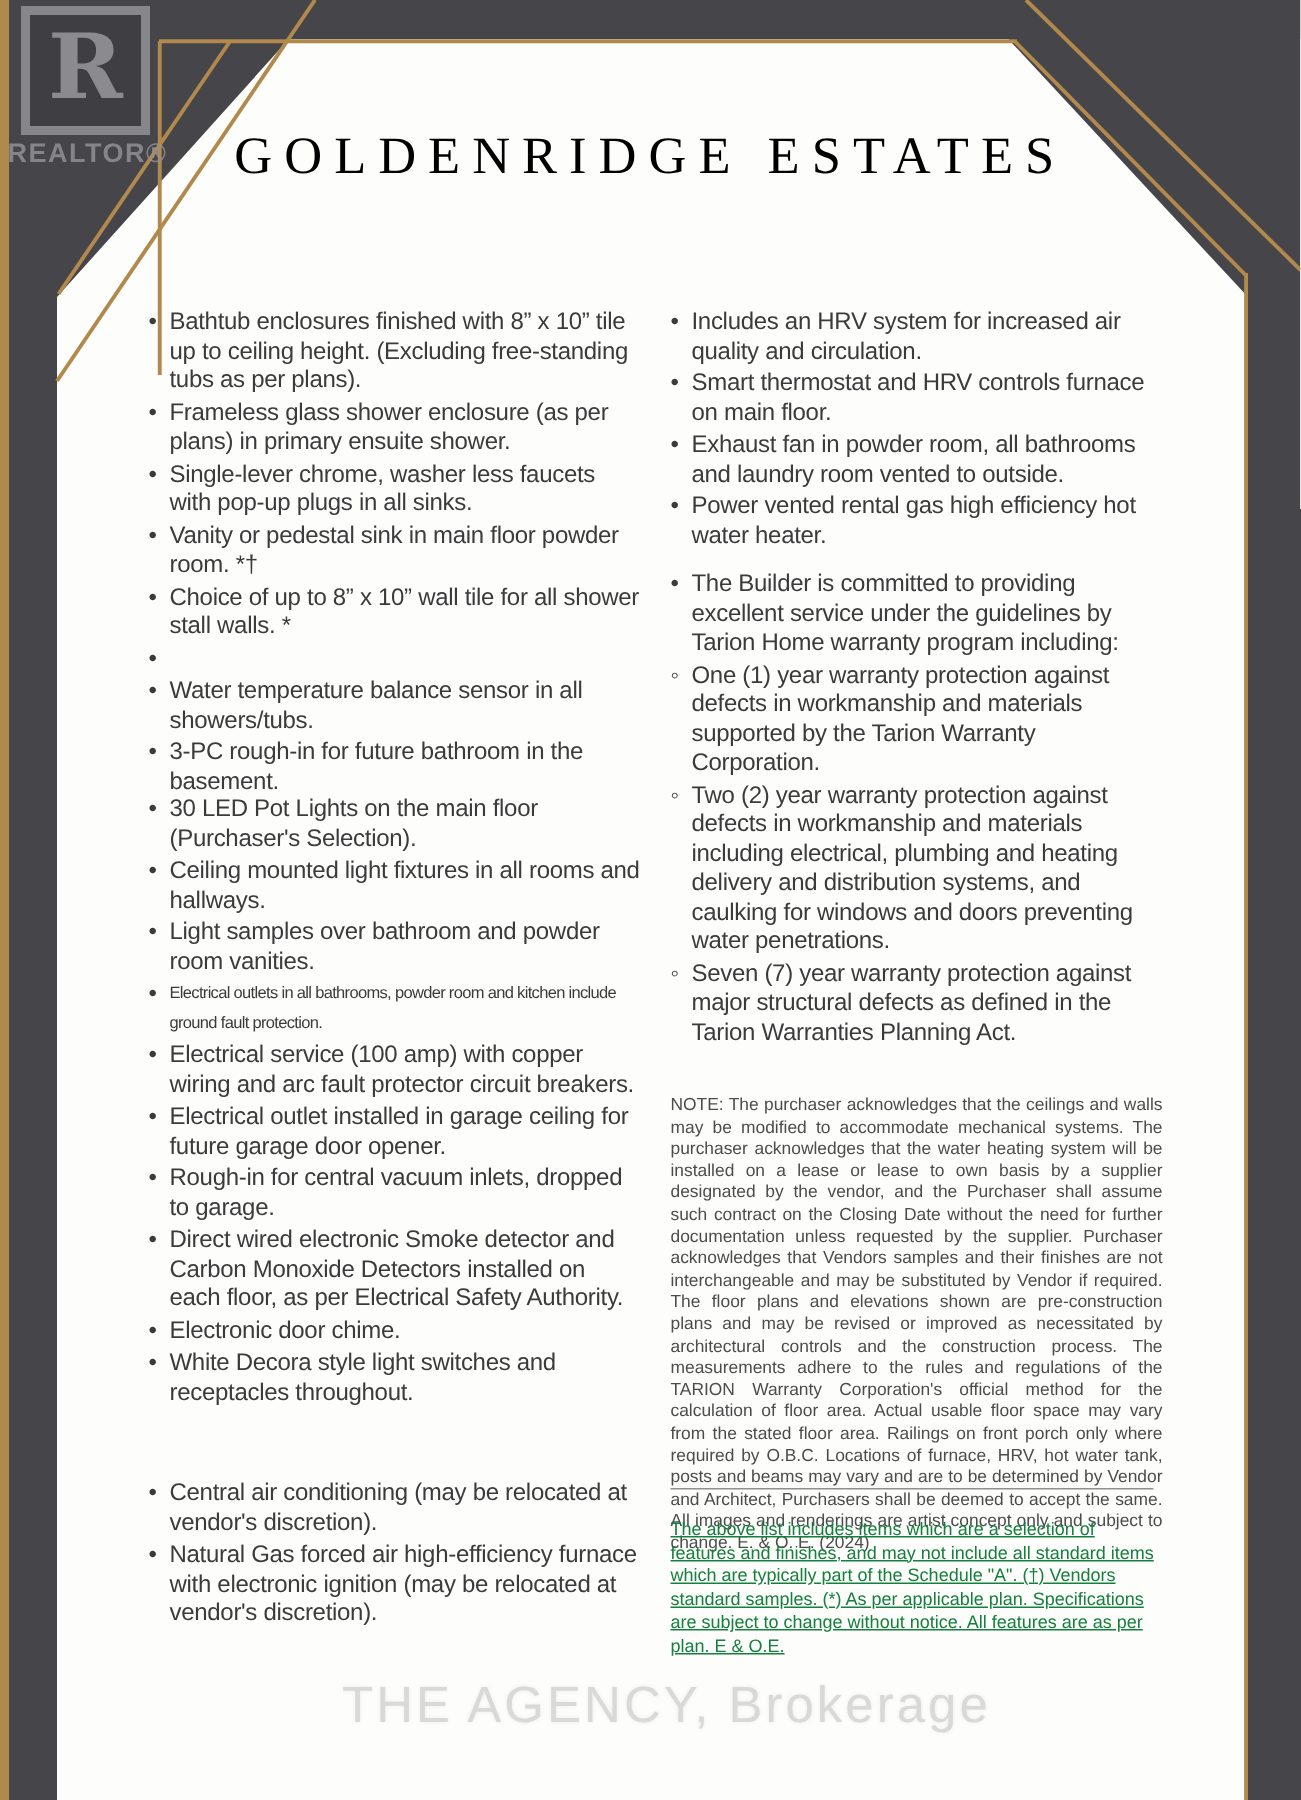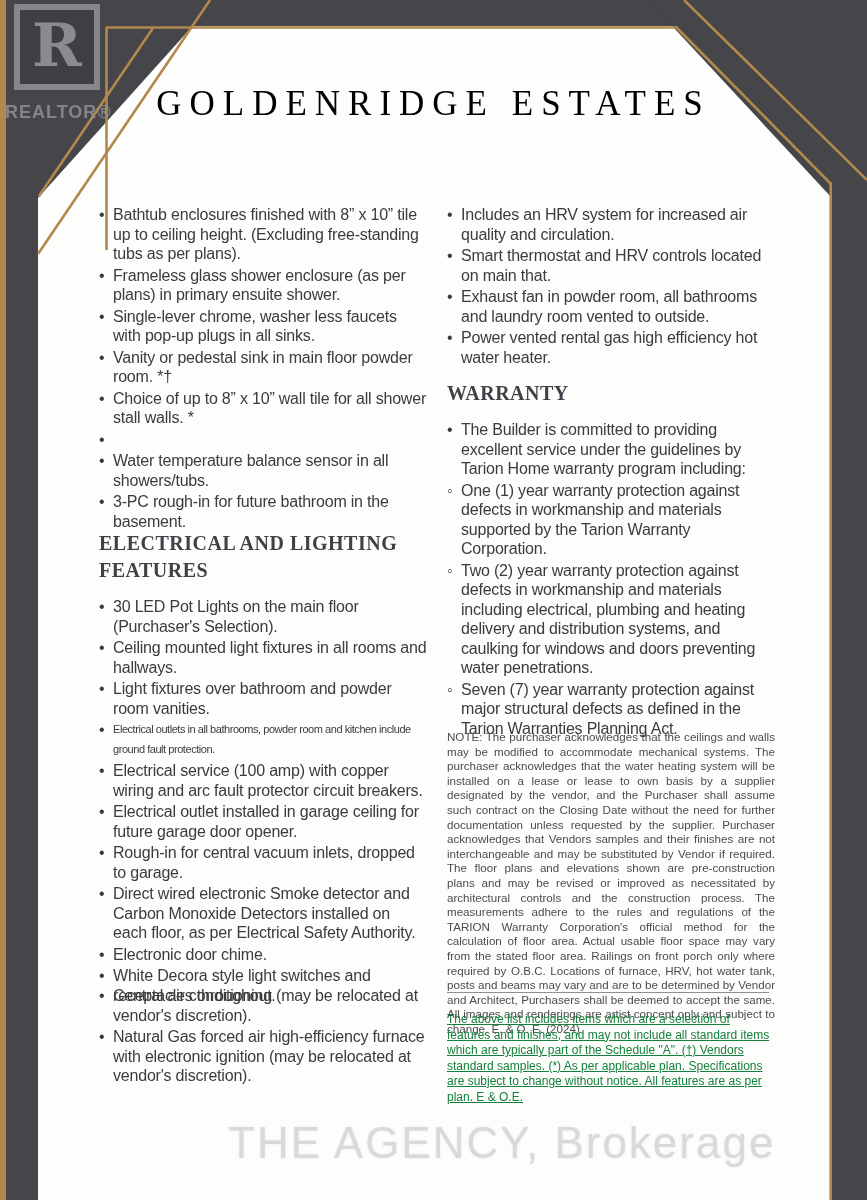--- a/index.html
+++ b/index.html
@@ -15,27 +15,27 @@
   .realtor{position:absolute;top:4px;left:5px;z-index:4;opacity:.82;width:104px;text-align:center;}
   .realtor .box{
     width:74px;height:74px;margin:0 auto;border:6px solid #95959a;
     background:rgba(20,20,22,.18);display:flex;align-items:center;justify-content:center;
   }
   .realtor .r{
     font-family:"DejaVu Serif",serif;font-weight:bold;font-size:60px;line-height:1;
     color:#9a9a9f;transform:translateY(-2px);
   }
   .realtor .lbl{
-    margin-top:12px;font-size:18px;font-weight:bold;letter-spacing:1px;color:#929298;
+    margin-top:2px;font-size:18px;font-weight:bold;letter-spacing:1px;color:#929298;
     font-family:"Liberation Sans",sans-serif;white-space:nowrap;
   }
   
   .agency{
     position:absolute;z-index:1;left:228px;top:1118px;
-    font-size:44px;letter-spacing:2px;color:#d9d9d9;white-space:nowrap;
+    font-size:34px;letter-spacing:2px;color:#d9d9d9;white-space:nowrap;
     text-shadow:0 0 3px #ececec;
   }
   
   .titleblock{position:absolute;z-index:2;left:0;right:0;top:84px;text-align:center;}
   .title{
     font-family:"Liberation Serif",serif;font-weight:normal;margin:0;
     font-size:35px;letter-spacing:8px;color:#000000;
   }
   .subtitle{
     font-family:"Liberation Serif",serif;font-weight:normal;margin:13px 0 0 0;
@@ -132,34 +132,33 @@
         <span class="t">Water temperature balance sensor in all showers/tubs.</span>
       </li>
       <li>
         <span class="b">•</span>
         <span class="t">3-PC rough-in for future bathroom in the basement.</span>
       </li>
     </ul>
 </div>
 
 <div class="sec col-l" style="top:530px">
-  <h3>ELECTRICAL AND LIGHTING FEATURES</h3>
   <ul class="blist">
 
   <li>
         <span class="b">•</span>
         <span class="t">30 LED Pot Lights on the main floor (Purchaser's Selection).</span>
       </li>
       <li>
         <span class="b">•</span>
         <span class="t">Ceiling mounted light fixtures in all rooms and hallways.</span>
       </li>
       <li>
         <span class="b">•</span>
-        <span class="t">Light fixtures over bathroom and powder room vanities.</span>
+        <span class="t">Light samples over bathroom and powder room vanities.</span>
       </li>
       <li class="tight">
         <span class="b">•</span>
         <span class="t">Electrical outlets in all bathrooms, powder room and kitchen include ground fault protection.</span>
       </li>
       <li>
         <span class="b">•</span>
         <span class="t">Electrical service (100 amp) with copper wiring and arc fault protector circuit breakers.</span>
       </li>
       <li>
@@ -201,35 +200,34 @@
 
 <div class="sec col-r" style="top:205px">
   <ul class="blist">
 
   <li>
         <span class="b">•</span>
         <span class="t">Includes an HRV system for increased air quality and circulation.</span>
       </li>
       <li>
         <span class="b">•</span>
-        <span class="t">Smart thermostat and HRV controls located on main that.</span>
+        <span class="t">Smart thermostat and HRV controls furnace on main floor.</span>
       </li>
       <li>
         <span class="b">•</span>
         <span class="t">Exhaust fan in powder room, all bathrooms and laundry room vented to outside.</span>
       </li>
       <li>
         <span class="b">•</span>
         <span class="t">Power vented rental gas high efficiency hot water heater.</span>
       </li>
     </ul>
 </div>
 
 <div class="sec col-r" style="top:380px">
-  <h3>WARRANTY</h3>
   <ul class="blist">
 
   <li>
         <span class="b">•</span>
         <span class="t">The Builder is committed to providing excellent service under the guidelines by Tarion Home warranty program including:</span>
       </li>
       <li>
         <span class="b">◦</span>
         <span class="t">One (1) year warranty protection against defects in workmanship and materials supported by the Tarion Warranty Corporation.</span>
       </li>

